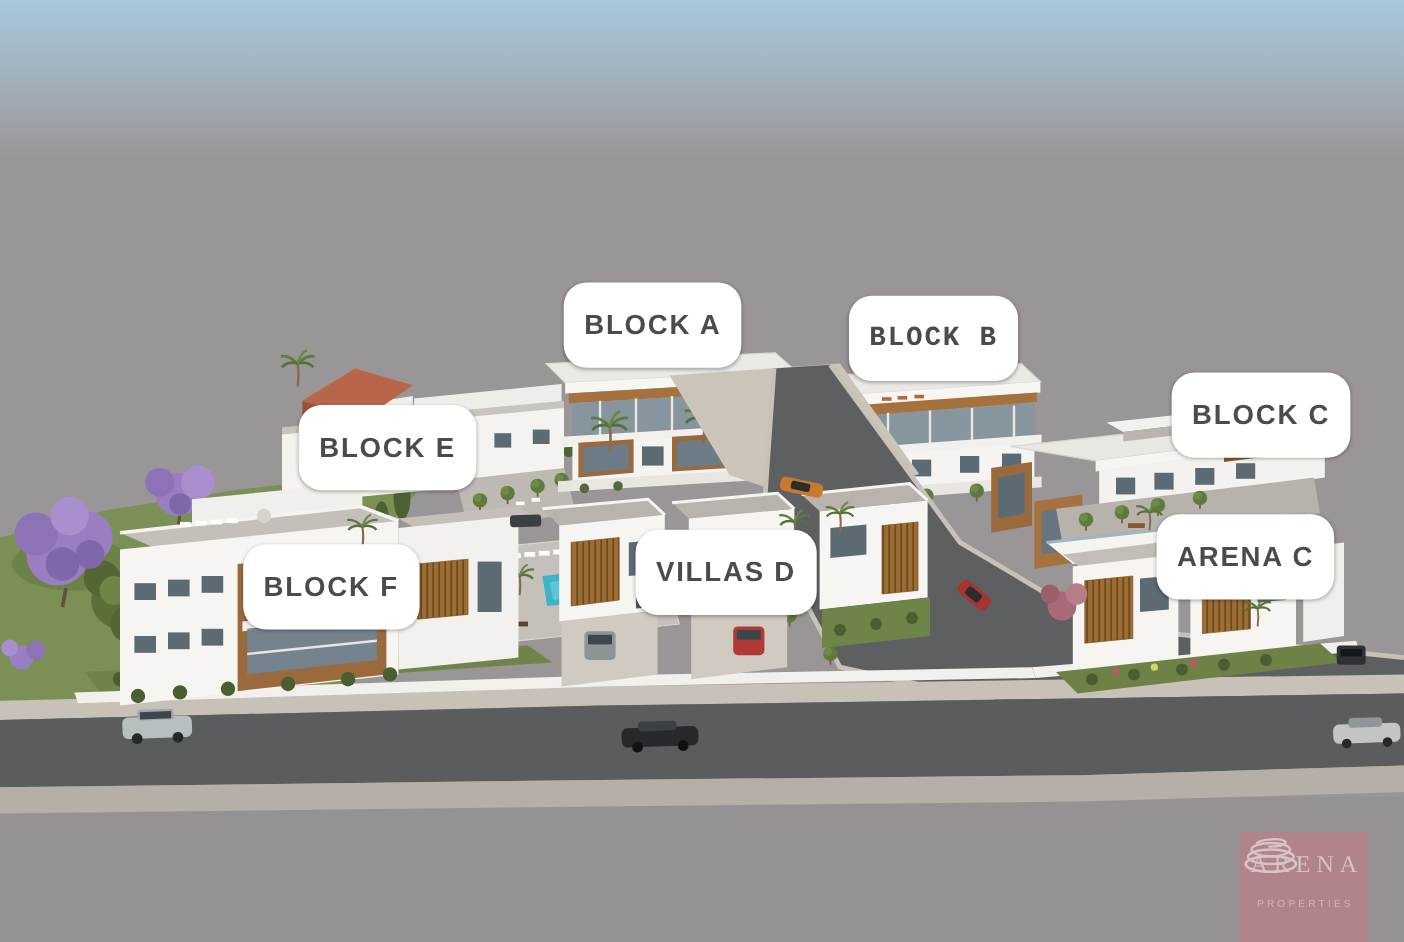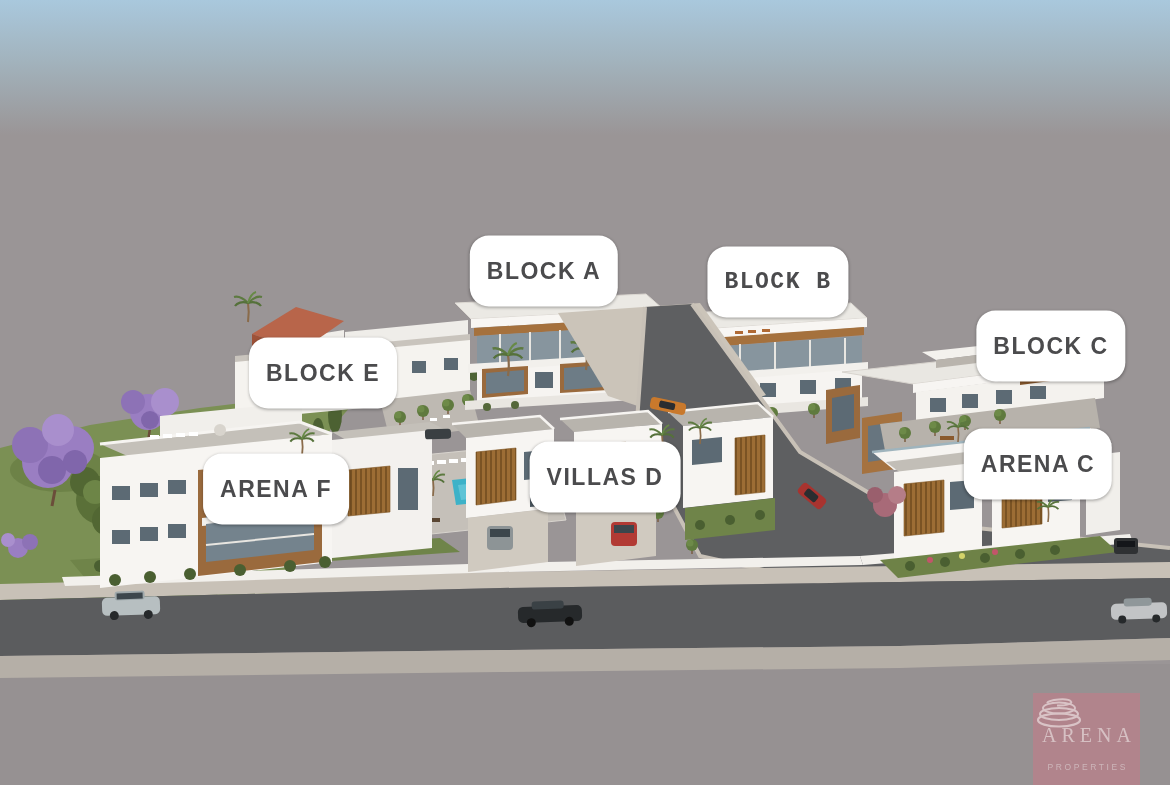--- a/index.html
+++ b/index.html
@@ -17,21 +17,21 @@
     box-shadow:0 1px 3px rgba(0,0,0,.28);
   }
   .logo{
     position:absolute; left:1033px; top:693px; width:107px; height:107px;
     background:rgba(178,131,139,.94);
     display:flex; flex-direction:column; align-items:center;
     padding-top:9px; box-sizing:border-box;
   }
   .logo-name{
     font-family:"Liberation Serif",serif; font-size:20px; font-weight:400;
-    letter-spacing:5px; color:#d6c0c3; margin-top:22px; text-indent:5px;
+    letter-spacing:5px; color:#d6c0c3; margin-top:8px; text-indent:5px;
   }
   .logo-sub{
     font-family:"Liberation Sans",sans-serif; font-size:8.5px;
     letter-spacing:2.6px; color:#cdb6ba; margin-top:15px; text-indent:2.6px;
   }
 </style>
 </head>
 <body>
 
 <div class="stage">
@@ -415,21 +415,21 @@
     <g transform="translate(438,434) rotate(-2)">
       <rect x="-13" y="-5" width="26" height="10" rx="3" fill="#3a3f42"></rect>
     </g>
   </g>
 </svg>
 
   <div class="site-label" style="left:544px; top:271px;">BLOCK A</div>
   <div class="site-label" style="left:778px; top:282px;font-family:Liberation Mono, monospace;">BLOCK B</div>
   <div class="site-label" style="left:323px; top:373px;">BLOCK E</div>
   <div class="site-label" style="left:1051px; top:346px;">BLOCK C</div>
-  <div class="site-label" style="left:276px; top:489px;">ARENA F</div>
+  <div class="site-label" style="left:276px; top:489px;">BLOCK F</div>
   <div class="site-label" style="left:605px; top:467px;margin-top:10px;">VILLAS D</div>
   <div class="site-label" style="left:1038px; top:464px;">ARENA C</div>
 
   <div class="logo">
     <svg width="52" height="36" viewBox="0 0 52 36">
       <ellipse cx="26" cy="27" rx="21" ry="6.5" fill="none" stroke="#d9c3c6" stroke-width="2.2"></ellipse>
       <ellipse cx="26" cy="21" rx="19" ry="6" fill="none" stroke="#d9c3c6" stroke-width="2.1"></ellipse>
       <ellipse cx="26" cy="15" rx="16" ry="5.5" fill="none" stroke="#d9c3c6" stroke-width="2"></ellipse>
       <path d="M14,10 C16,6.5 35,4.5 38,8.5 C40,11 31,13 24,12.4" fill="none" stroke="#d9c3c6" stroke-width="2"></path>
     </svg>

